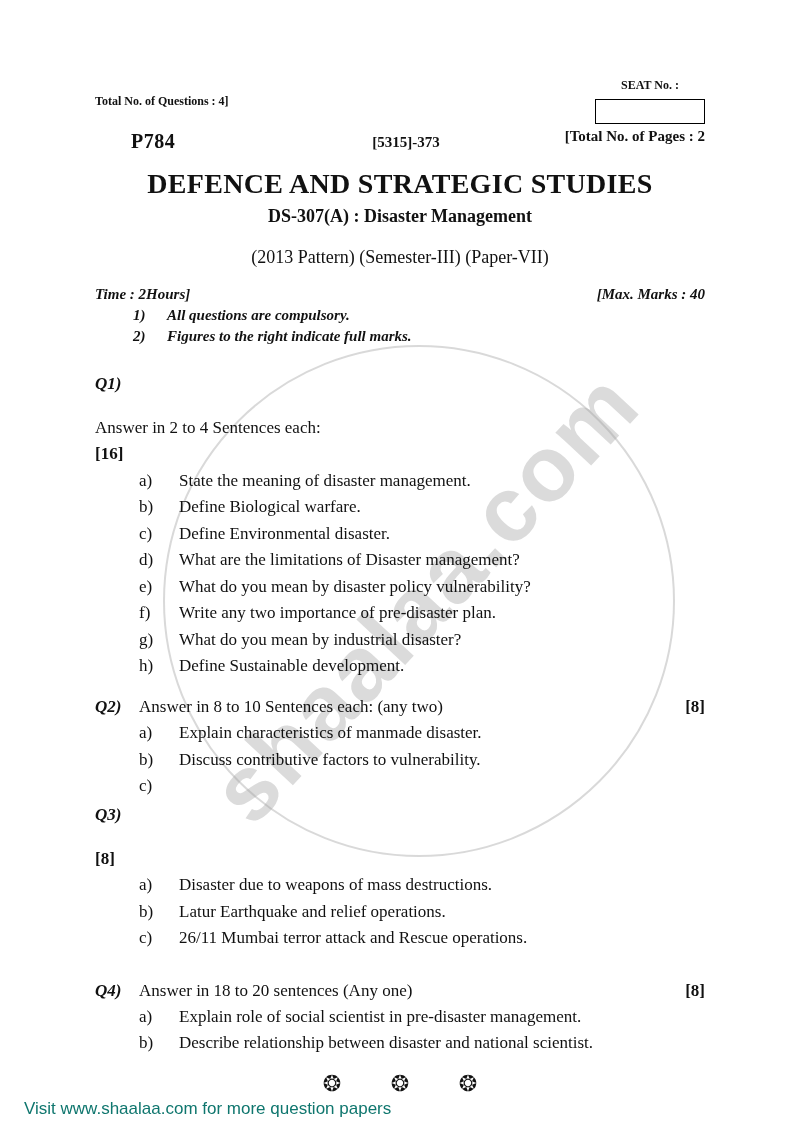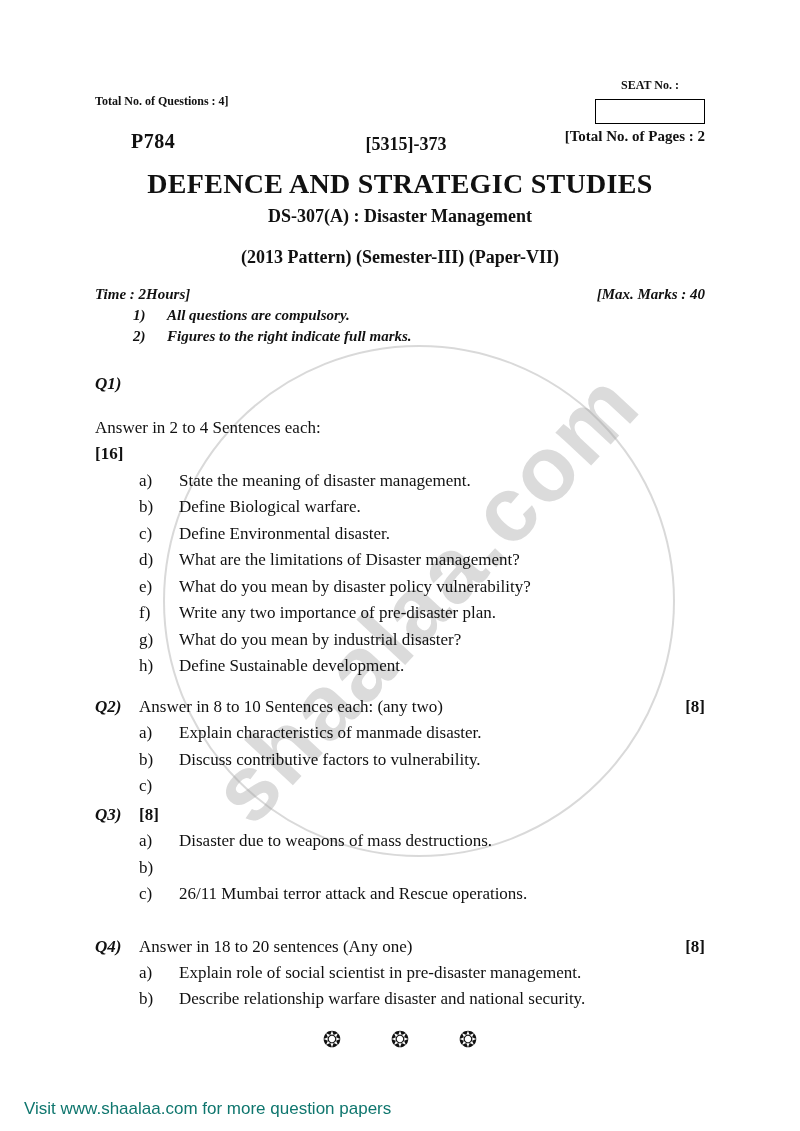--- a/index.html
+++ b/index.html
@@ -50,46 +50,46 @@
   .bi { font-weight: bold; font-style: italic; }
 
   .row-between { display: flex; justify-content: space-between; align-items: center; }
 
   .hdr1 { font-size: 12px; }
   .seat-wrap { display: flex; align-items: center; gap: 6px; flex-direction: column; }
   .seat-box { width: 110px; height: 25px; border: 1.5px solid #000; background: #fff; }
 
   .hdr2 { position: relative; margin-top: 4px; height: 30px; }
   .paper-code { position: absolute; left: 0; top: 2px; font-size: 20px; font-weight: bold; letter-spacing: 0.5px; margin-left: 36px; }
-  .center-code { position: absolute; left: 12px; right: 0; top: 6px; text-align: center; font-size: 18px; font-weight: bold; font-family: Liberation Serif, serif; }
+  .center-code { position: absolute; left: 12px; right: 0; top: 6px; text-align: center; font-size: 15px; font-weight: bold; font-family: Liberation Serif, serif; }
   .total-pages { position: absolute; right: 0; top: 0; font-size: 15px; font-weight: bold; }
 
   .title-block { text-align: center; margin-top: 10px; }
   .title-block .line1 { font-size: 18px; font-weight: bold; margin-bottom: 7px; }
   .title-block .line2 { font-size: 28px; font-weight: bold; margin-bottom: 6px; letter-spacing: 0.3px; }
   .title-block .line3 { font-size: 18px; font-weight: bold; margin-bottom: 6px; }
-  .title-block .line4 { font-size: 18px; font-weight: bold; margin-top: 20px; }
+  .title-block .line4 { font-size: 18px; font-weight: normal; margin-top: 20px; }
 
   .time-row { margin-top: 18px; font-size: 15px; }
   .instr-head { font-size: 15px; margin-top: 4px; }
   .instr-item { display: flex; font-size: 15px; margin-top: 4px; padding-left: 38px; }
   .instr-item .inum { width: 34px; }
 
   .q-row { display: flex; font-size: 17px; line-height: 1.55; }
   .q-num { width: 44px; flex: 0 0 44px; }
   .q-text { flex: 1; }
   .q-marks { flex: 0 0 auto; font-weight: bold; }
 
   .sub-row { display: flex; font-size: 17px; line-height: 1.56; padding-left: 44px; }
   .sub-label { width: 40px; flex: 0 0 40px; }
   .sub-text { flex: 1; }
 
   .mt-q1 { margin-top: 26px; flex-direction: column; }
   .mt-q2 { margin-top: 14px; }
-  .mt-q3 { margin-top: 2px; }
+  .mt-q3 { margin-top: 2px; flex-direction: column; }
   .mt-q4 { margin-top: 26px; }
 
   .end-symbols {
     margin-top: 14px;
     text-align: center;
     font-size: 22px;
     letter-spacing: 0;
   }
   .end-symbols span { display: inline-block; margin: 0 22px; }
 
@@ -205,38 +205,39 @@
     <div class="q-row mt-q3">
       <span class="q-num bi">Q3)</span>
       <span class="q-marks">[8]</span>
     </div>
     <div class="sub-row">
       <span class="sub-label">a)</span>
       <span class="sub-text">Disaster due to weapons of mass destructions.</span>
     </div>
     <div class="sub-row">
       <span class="sub-label">b)</span>
+      <span class="sub-text">Latur Earthquake and relief operations.</span>
     </div>
     <div class="sub-row">
       <span class="sub-label">c)</span>
       <span class="sub-text">26/11 Mumbai terror attack and Rescue operations.</span>
     </div>
 
     <div class="q-row mt-q4">
       <span class="q-num bi">Q4)</span>
       <span class="q-text">Answer in 18 to 20 sentences (Any one)</span>
       <span class="q-marks">[8]</span>
     </div>
     <div class="sub-row">
       <span class="sub-label">a)</span>
       <span class="sub-text">Explain role of social scientist in pre-disaster management.</span>
     </div>
     <div class="sub-row">
       <span class="sub-label">b)</span>
-      <span class="sub-text">Describe relationship warfare disaster and national security.</span>
+      <span class="sub-text">Describe relationship between disaster and national scientist.</span>
     </div>
 
     <div class="end-symbols">
       <span>❂</span>
       <span>❂</span>
       <span>❂</span>
     </div>
 
   </div>
 

